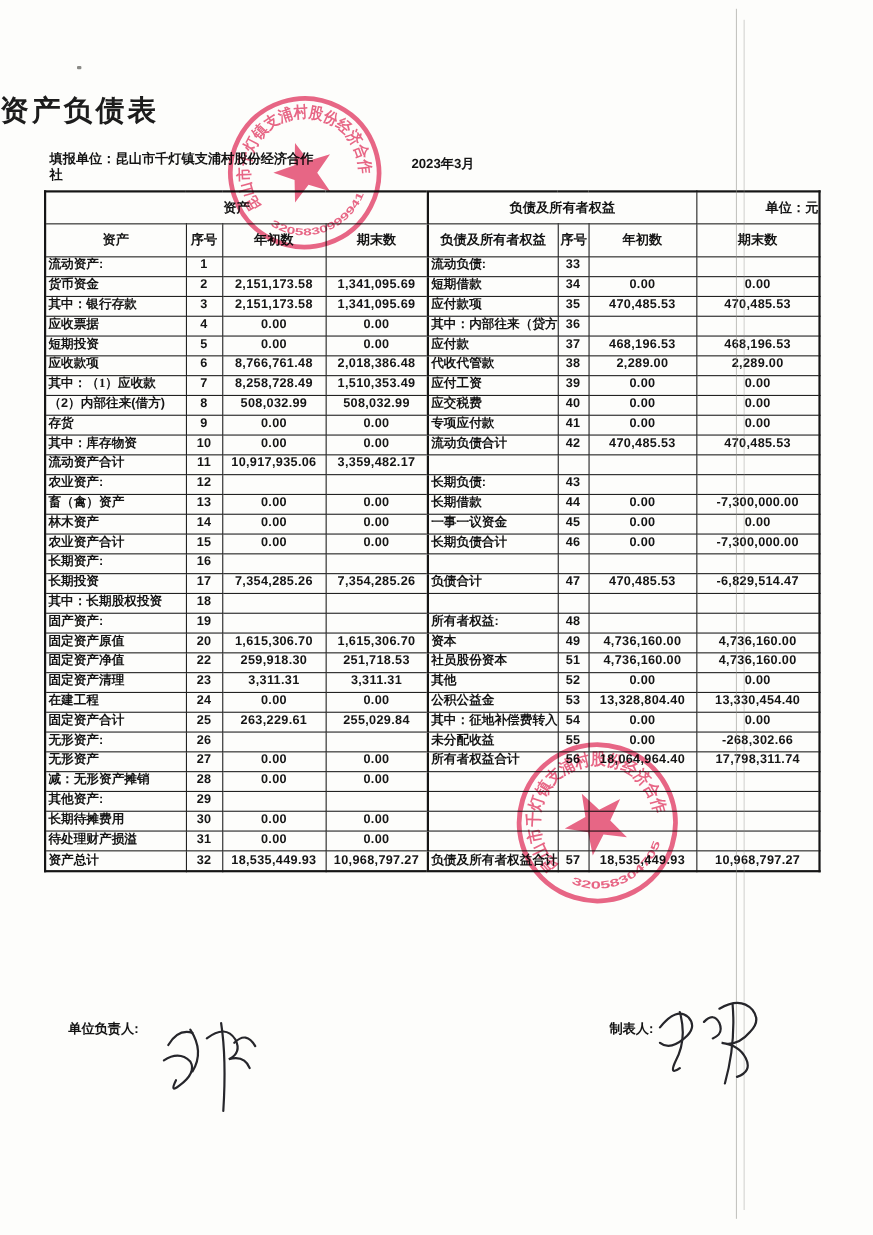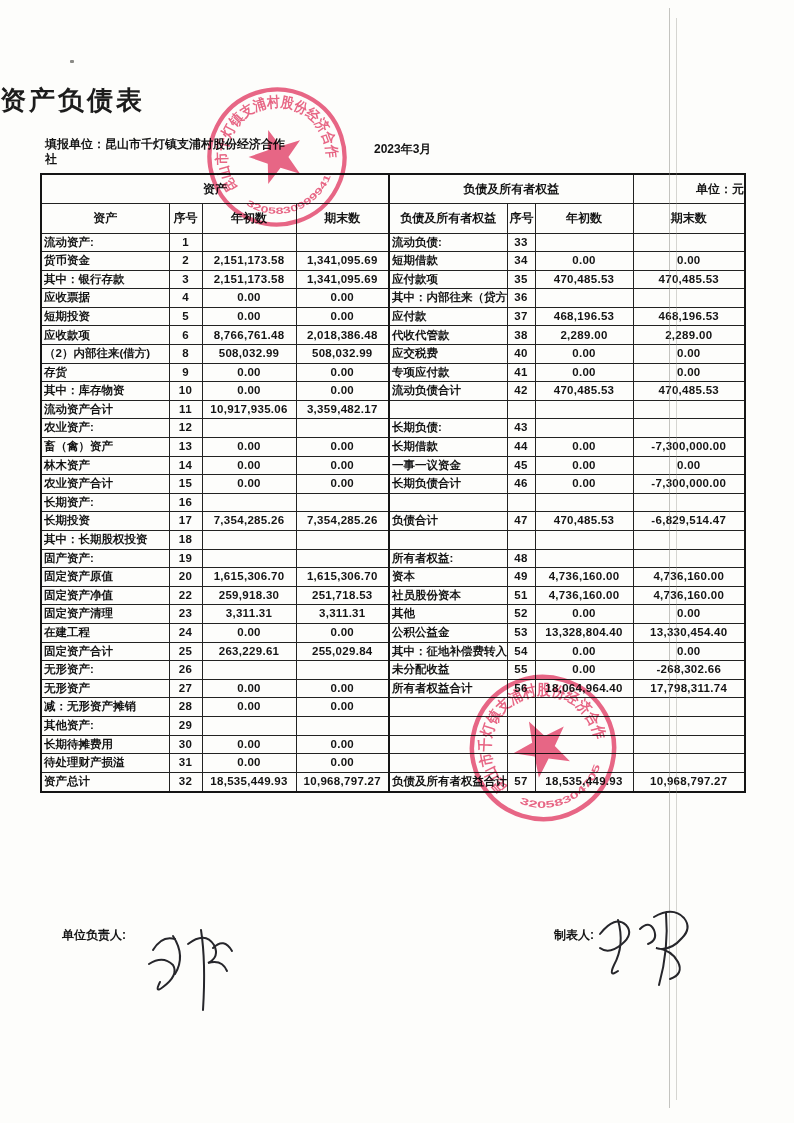--- a/index.html
+++ b/index.html
@@ -146,20 +146,30 @@
         <td class="lab ind1">应收款项</td>
         <td class="ser">6</td>
         <td class="val">8,766,761.48</td>
         <td class="val">2,018,386.48</td>
         <td class="lab sep ind3">代收代管款</td>
         <td class="ser">38</td>
         <td class="val">2,289.00</td>
         <td class="val">2,289.00</td>
       </tr>
       <tr>
+        <td class="lab ind1">其中：（1）应收款</td>
+        <td class="ser">7</td>
+        <td class="val">8,258,728.49</td>
+        <td class="val">1,510,353.49</td>
+        <td class="lab sep ind1">应付工资</td>
+        <td class="ser">39</td>
+        <td class="val">0.00</td>
+        <td class="val">0.00</td>
+      </tr>
+      <tr>
         <td class="lab ind0">（2）内部往来(借方)</td>
         <td class="ser">8</td>
         <td class="val">508,032.99</td>
         <td class="val">508,032.99</td>
         <td class="lab sep ind1">应交税费</td>
         <td class="ser">40</td>
         <td class="val">0.00</td>
         <td class="val">0.00</td>
       </tr>
       <tr>

